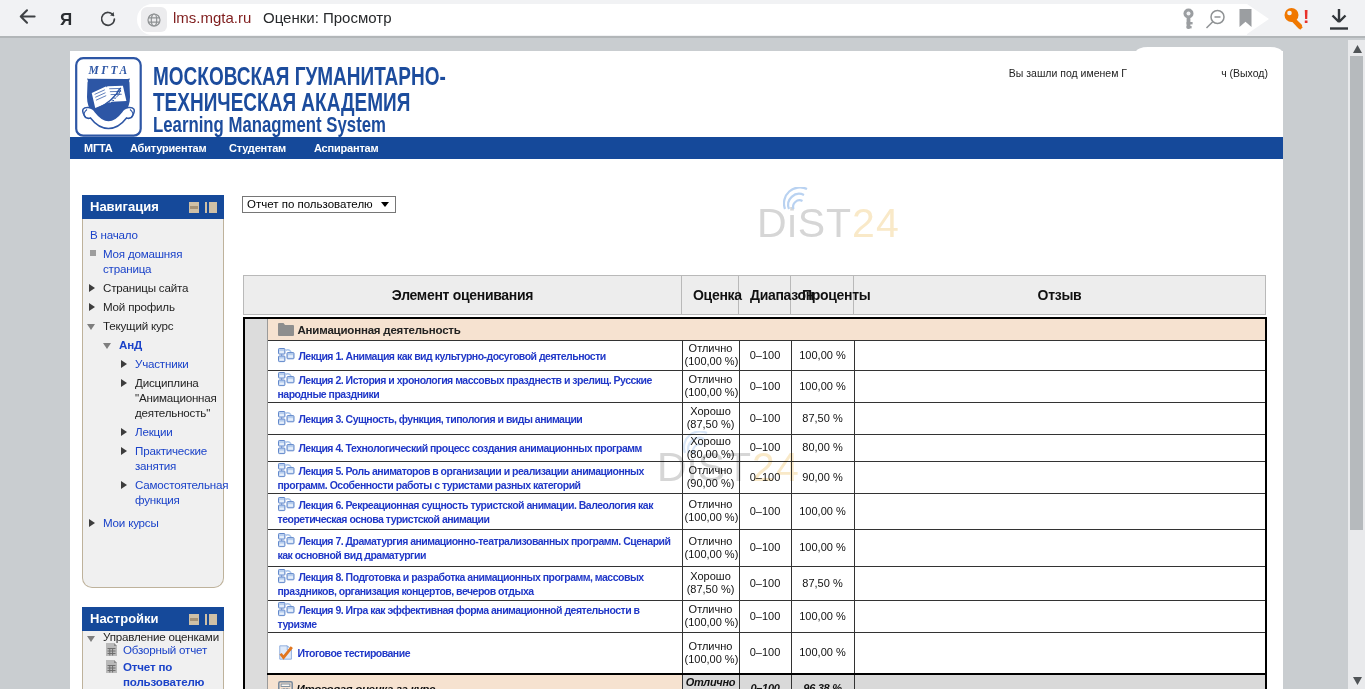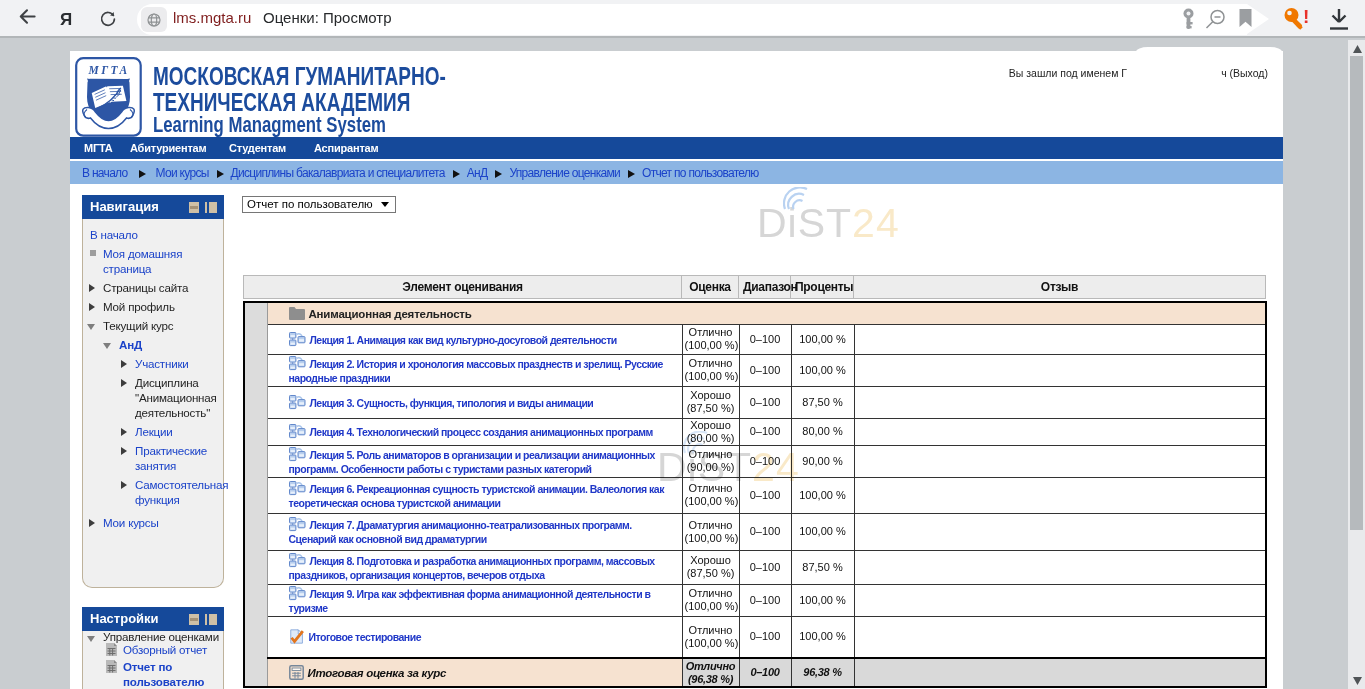--- a/index.html
+++ b/index.html
@@ -40,27 +40,27 @@
 #sb2 ul.tree{margin-top:-5px}
 .tri-r{position:absolute;left:0;top:6px;width:0;height:0;border-top:4px solid transparent;border-bottom:4px solid transparent;border-left:6px solid #3d3d3d}
 .tri-d{position:absolute;left:-2px;top:8px;width:0;height:0;border-left:4.5px solid transparent;border-right:4.5px solid transparent;border-top:6px solid #7e7e7e}
 .sqb{position:absolute;left:1px;top:6px;width:6px;height:6px;background:#9d9d9d}
 
 #selbox{position:absolute;left:172px;top:145px;width:154px;height:17px;background:#fff;border:1px solid #767676;font-size:11.5px;line-height:15px;padding-left:4px;color:#000}
 #selbox .arr{position:absolute;right:6px;top:5px;width:0;height:0;border-left:4px solid transparent;border-right:4px solid transparent;border-top:5px solid #000}
 #h2t{position:absolute;left:460px;top:170px;font-size:17.5px;font-weight:bold;color:#1a1a1a;letter-spacing:-.5px}
 #gtable{position:absolute;left:173px;top:224px}
 table{border-collapse:collapse;table-layout:fixed;font-size:11.5px;color:#111}
-thead td{background:#ededed;border:1px solid #b9b9b9;font-weight:bold;text-align:center;height:21px;padding:4px;font-size:12px;letter-spacing:-.3px}
+thead td{background:#ededed;border:1px solid #b9b9b9;font-weight:bold;text-align:center;height:21px;padding:11px;font-size:14px;letter-spacing:-.3px}
 tbody{border:2px solid #000}
 tbody td{border:1px solid #333;padding:1px 2px;vertical-align:middle}
 tbody td.ind{background:#dcdcdc !important;border:none;border-right:1px solid #9a9a9a}
 tr.cat td{background:#f6e2d0;border-left:none}
 tr.cat td.item{font-size:11.5px;letter-spacing:-.2px}
-td.item{padding-left:21px}
+td.item{padding-left:10px}
 td.item a{color:#2038c8;font-weight:bold;text-decoration:none;line-height:14px;font-size:10.5px;letter-spacing:-.5px}
 td.c{text-align:center;line-height:13px;vertical-align:middle;white-space:nowrap;overflow:hidden;font-size:11px;padding:0 2px}
 tr.fin td{background:#d9d9d9;font-style:italic;font-weight:bold;border-top:2px solid #000;letter-spacing:-.3px}
 tr.fin td.item{background:#f6e2d0}
 .icn{display:inline-block;vertical-align:-3px;margin-right:4px;height:15px}
 
 .wm{position:absolute;font-weight:normal;white-space:nowrap;mix-blend-mode:multiply;letter-spacing:1px}
 .wm .g{color:#d6d6d6}.wm .o{color:#f9e9c8}
 </style></head><body>
 <div id="chrome">
@@ -146,23 +146,20 @@
 <div class="t1" style="top:11px;font-size:25px;transform:scaleX(.76)">МОСКОВСКАЯ ГУМАНИТАРНО-</div>
 <div class="t1" style="top:37px;font-size:25px;transform:scaleX(.76)">ТЕХНИЧЕСКАЯ АКАДЕМИЯ</div>
 <div class="t1" style="top:62px;font-size:21.5px;transform:scaleX(.78)">Learning Managment System</div>
 <span id="login1">Вы зашли под именем Г</span>
     <span id="login2">ч (Выход)</span>
 <div id="navbar">
       <span style="left:14px">МГТА</span>
       <span style="left:60px">Абитуриентам</span>
       <span style="left:159px">Студентам</span>
       <span style="left:244px">Аспирантам</span>
-    </div>
-<div id="crumb">
-      <div class="in"><a>В начало</a><span class="sep" style="margin:0 10px 0 11px"></span><a>Мои курсы</a><span class="sep"></span><a>Дисциплины бакалавриата и специалитета</a><span class="sep"></span><a>АнД</a><span class="sep"></span><a>Управление оценками</a><span class="sep"></span><a>Отчет по пользователю</a></div>
     </div>
 <div class="bhead" style="top:144px">Навигация<div class="bico" style="right:25px">
         <div style="position:absolute;left:1px;right:1px;top:4px;height:2.5px;background:#a59276"></div>
       </div><div class="bico" style="right:7px;width:8px"></div><div class="bico" style="right:17px;width:2.5px"></div></div>
 <div class="bbody" style="top:168px;height:369px;border-radius:0 0 10px 10px">
 <ul class="tree">
  <li style="padding-left:1px"><a>В начало</a></li>
  <li><span class="sqb"></span><a>Моя домашняя страница</a></li>
  <li><span class="tri-r"></span>Страницы сайта</li>
  <li><span class="tri-r"></span>Мой профиль</li>

